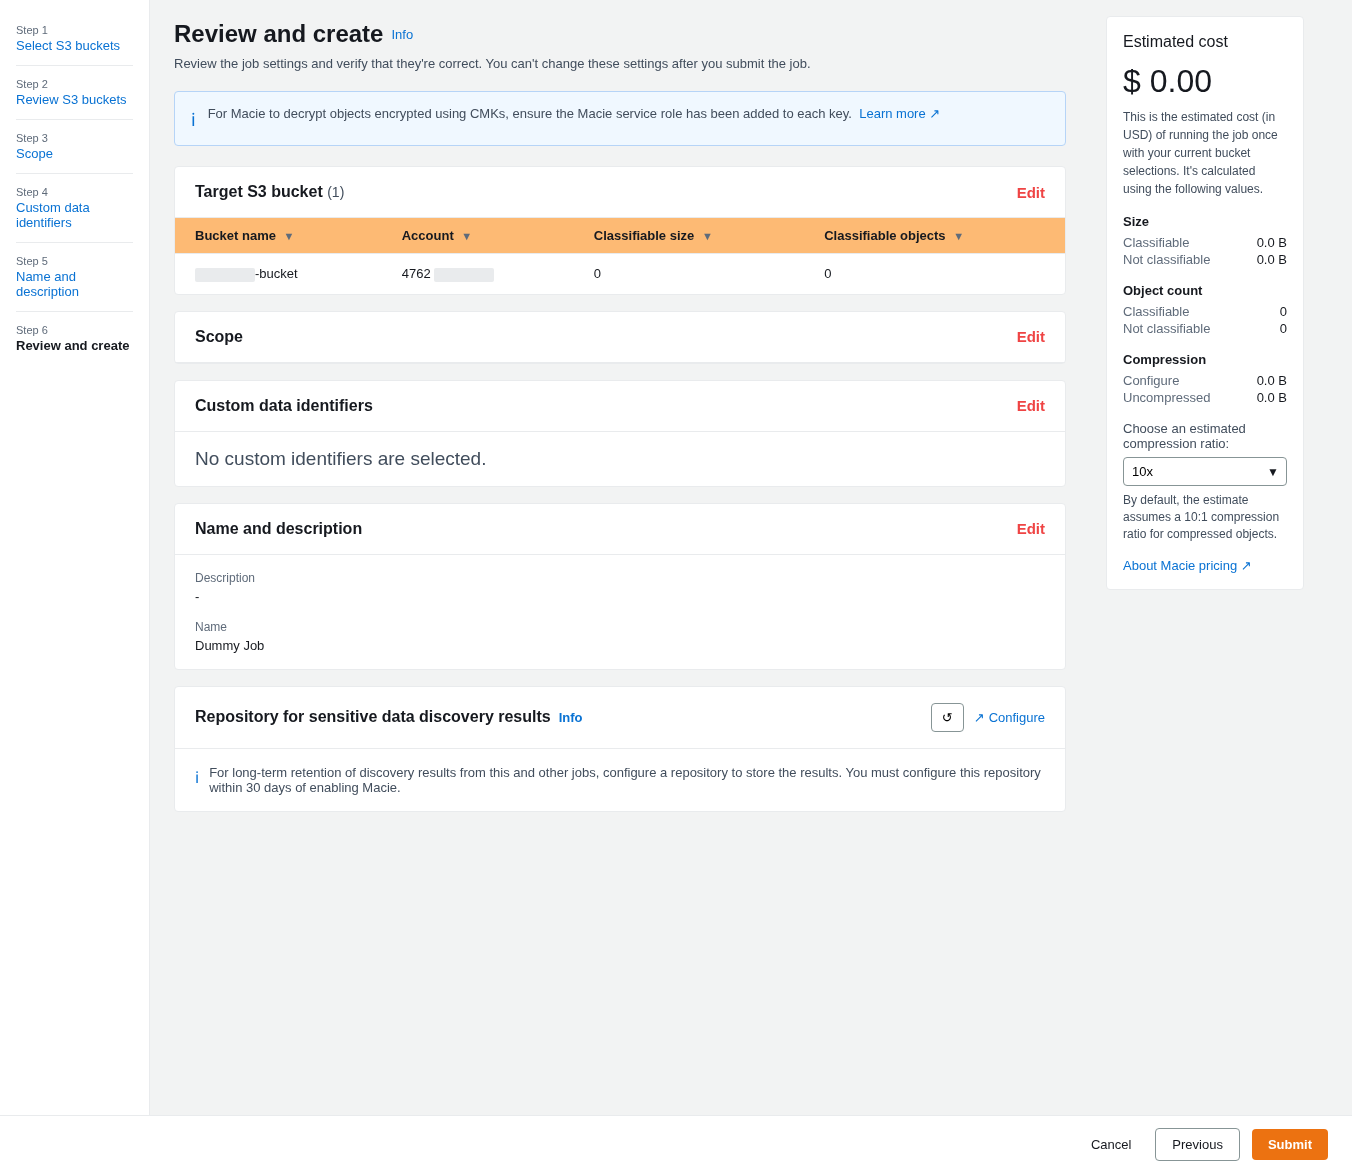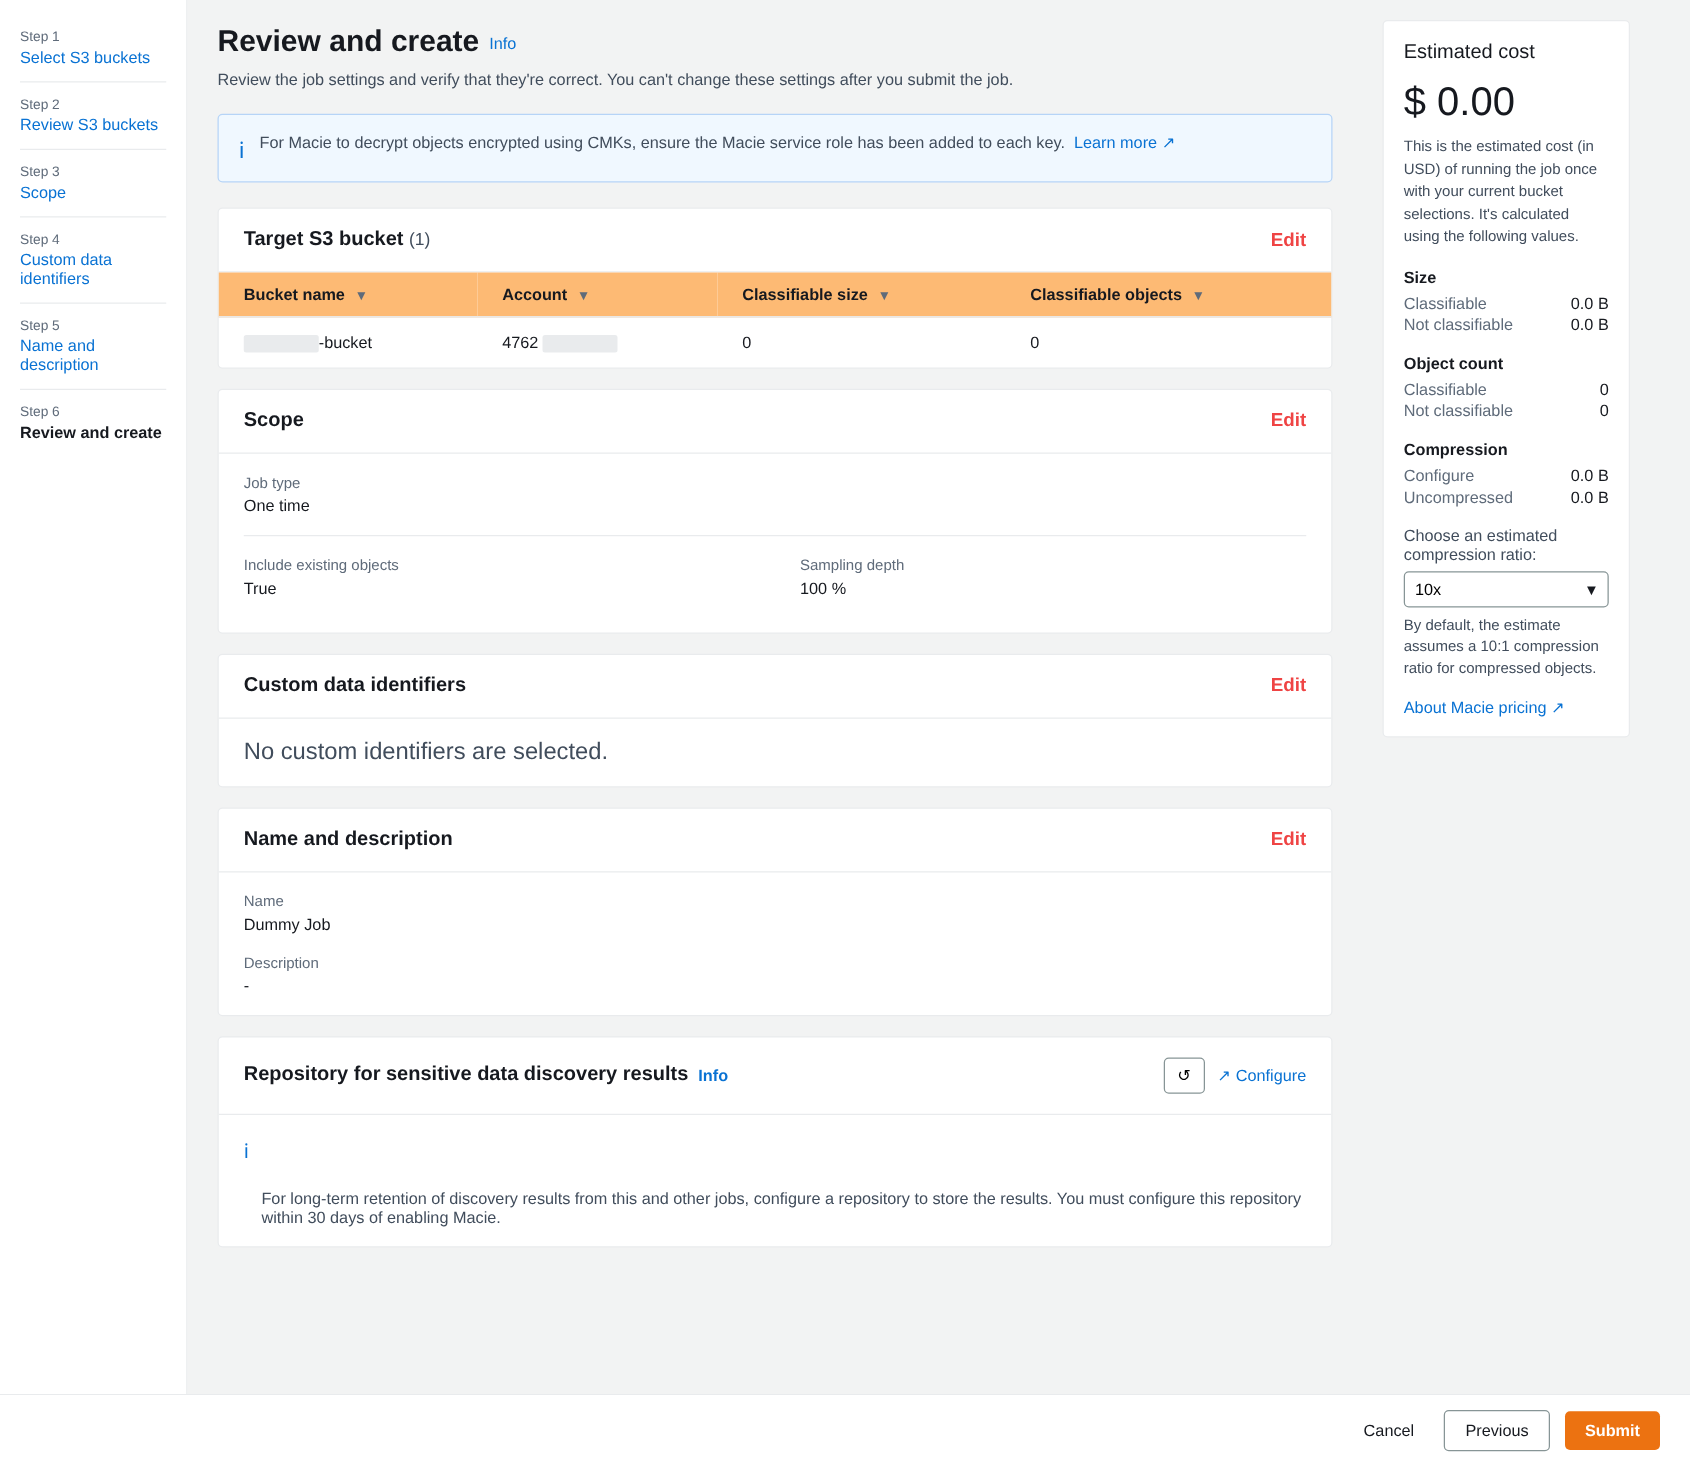--- a/index.html
+++ b/index.html
@@ -45,21 +45,21 @@
     .field-group:last-child { margin-bottom: 0; }
     .repo-card { background: #fff; border: 1px solid #e9ebed; border-radius: 4px; margin-bottom: 16px; }
     .repo-header { display: flex; justify-content: space-between; align-items: center; padding: 16px 20px; border-bottom: 1px solid #e9ebed; }
     .repo-title { font-size: 16px; font-weight: 700; display: flex; align-items: center; gap: 8px; }
     .repo-actions { display: flex; gap: 10px; align-items: center; }
     .refresh-btn { border: 1px solid #879596; background: #fff; border-radius: 4px; padding: 6px 10px; cursor: pointer; font-size: 13px; display: flex; align-items: center; }
     .configure-btn { border: none; background: none; color: #0972d3; cursor: pointer; font-size: 13px; display: flex; align-items: center; gap: 4px; }
     .repo-content { padding: 16px 20px; }
     .info-inline { display: flex; gap: 10px; align-items: flex-start; }
     .info-inline .info-icon-sm { color: #0972d3; font-size: 16px; flex-shrink: 0; margin-top: 1px; }
-    .info-inline p { font-size: 13px; color: #414d5c; margin-top: 43px; }
+    .info-inline p { font-size: 13px; color: #414d5c; }
     .right-panel { width: 230px; flex-shrink: 0; padding: 16px; }
     .cost-card { background: #fff; border: 1px solid #e9ebed; border-radius: 4px; padding: 16px; }
     .cost-title { font-size: 16px; font-weight: 400; margin-bottom: 12px; }
     .cost-amount { font-size: 32px; font-weight: 300; color: #16191f; margin-bottom: 8px; }
     .cost-desc { font-size: 12px; color: #414d5c; margin-bottom: 16px; line-height: 1.5; }
     .cost-section { margin-bottom: 16px; }
     .cost-section-title { font-size: 13px; font-weight: 700; margin-bottom: 6px; }
     .cost-row { display: flex; justify-content: space-between; font-size: 13px; margin-bottom: 2px; }
     .cost-row .label { color: #5f6b7a; }
     .cost-row .value { color: #16191f; }
@@ -165,62 +165,45 @@
             </tbody>
           </table>
         </div>
       </div>
 
       <div class="section-card">
         <div class="section-header">
           <div class="section-title">Scope</div>
           <a class="edit-link">Edit</a>
         </div>
-        <div class="scope-content">
-          <div class="scope-single">
-            <div class="field-label">Job type</div>
-            <div class="field-value">One time</div>
-          </div>
-          <div class="scope-divider"></div>
-          <div class="scope-double">
-            <div class="scope-field">
-              <div class="field-label">Include existing objects</div>
-              <div class="field-value">True</div>
-            </div>
-            <div class="scope-field">
-              <div class="field-label">Sampling depth</div>
-              <div class="field-value">100 %</div>
-            </div>
-          </div>
-        </div>
       </div>
 
       <div class="section-card">
         <div class="section-header">
           <div class="section-title">Custom data identifiers</div>
           <a class="edit-link">Edit</a>
         </div>
         <div class="custom-content">
           <p class="no-items">No custom identifiers are selected.</p>
         </div>
       </div>
 
       <div class="section-card">
         <div class="section-header">
           <div class="section-title">Name and description</div>
           <a class="edit-link">Edit</a>
         </div>
         <div class="name-desc-content">
           <div class="field-group">
+            <div class="field-label">Description</div>
+            <div class="field-value">-</div>
+          </div>
+          <div class="field-group">
             <div class="field-label">Name</div>
             <div class="field-value">Dummy Job</div>
-          </div>
-          <div class="field-group">
-            <div class="field-label">Description</div>
-            <div class="field-value">-</div>
           </div>
         </div>
       </div>
 
       <div class="repo-card">
         <div class="repo-header">
           <div class="repo-title">
             <span>Repository for sensitive data discovery results</span>
             <a class="info-link">Info</a>
           </div>

